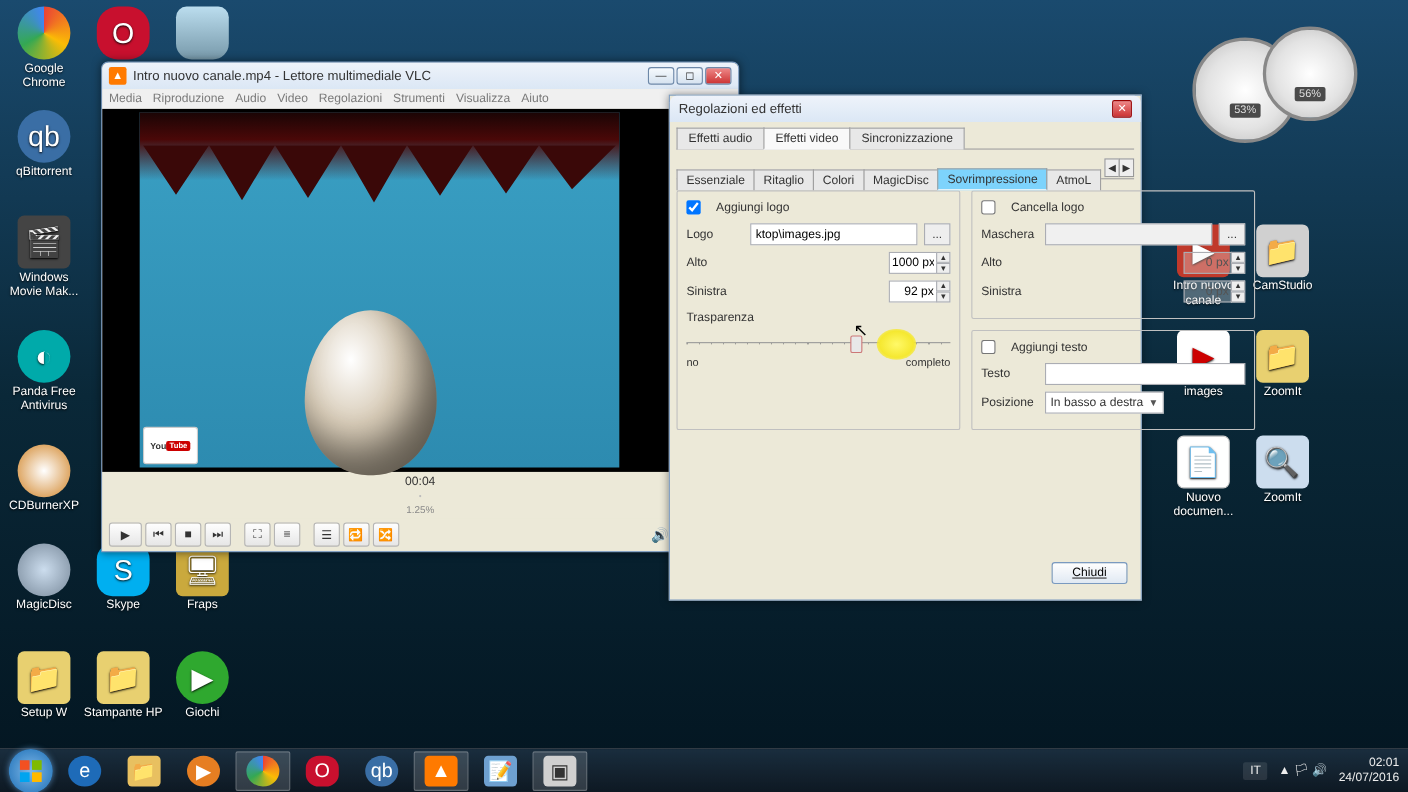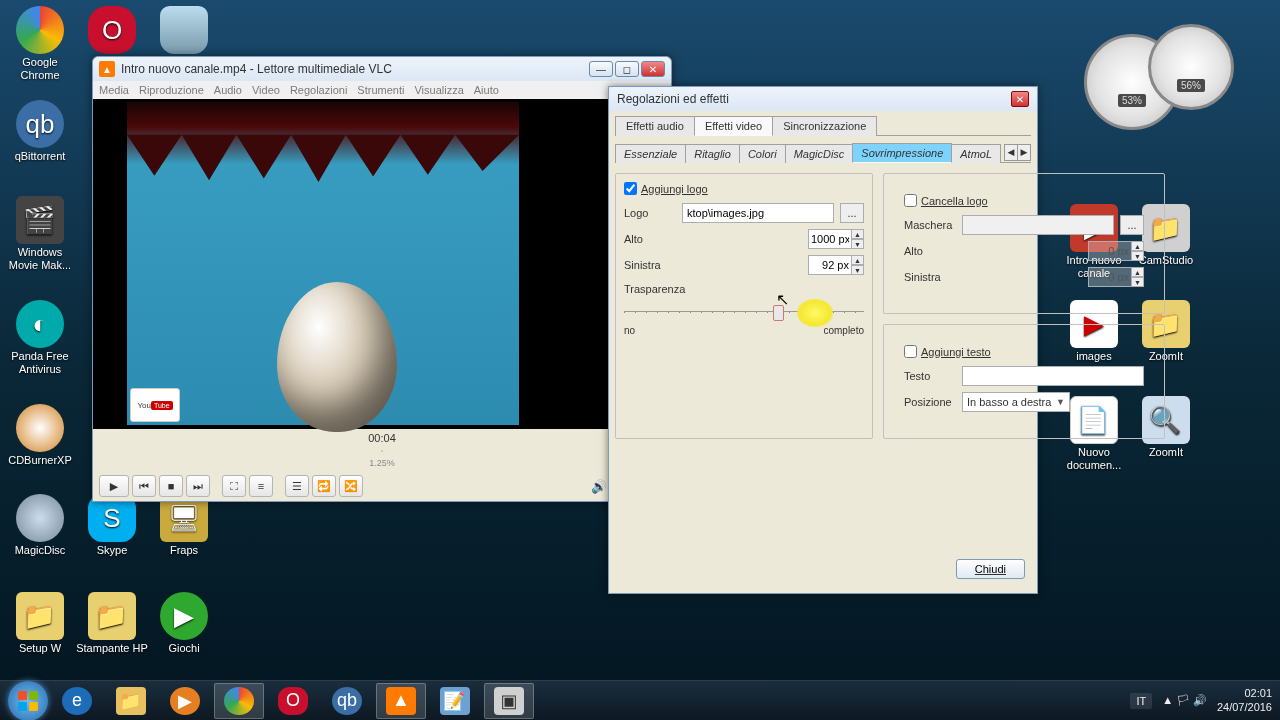--- a/index.html
+++ b/index.html
@@ -16,21 +16,21 @@
 .titlebar { background:linear-gradient(#eef3fa,#dbe7f5); border-radius:6px 6px 0 0; display:flex; align-items:center; padding:4px 6px; font-size:12px; color:#333; }
 .titlebar .app-ico { width:16px;height:16px;background:#ff7a00;border-radius:2px;margin-right:6px;display:inline-flex;align-items:center;justify-content:center;font-size:10px;color:#fff; }
 .winctl { margin-left:auto; display:flex; gap:2px; }
 .winbtn { width:24px;height:16px;border:1px solid #6d88a8;background:linear-gradient(#f6fafd,#d6e3f0);border-radius:3px;display:flex;align-items:center;justify-content:center;font-size:10px;color:#333;cursor:pointer; }
 .winbtn.close { background:linear-gradient(#e88,#c33); color:#fff; }
 
 .menubar { background:#f0f0f0; padding:3px 6px; font-size:11px; color:#7a7a7a; display:flex; gap:10px; }
 .menubar span { cursor:pointer; }
 
 .player { background:#000; height:330px; position:relative; }
-.video { position:absolute; left:34px; top:3px; width:392px; height:323px; background:linear-gradient(#3aa0c4,#2d8bb0); }
+.video { position:absolute; left:34px; top:3px; width:436px; height:323px; background:linear-gradient(#3aa0c4,#2d8bb0);font-weight:bold; }
 .darktop { position:absolute; top:0;left:0;right:0;height:62px;background:linear-gradient(#1a0505,#4a0808 40%,transparent); }
 .jag { position:absolute; top:30px; left:0; right:0; height:60px; overflow:hidden; }
 .jag svg { width:100%; height:100%; }
 .egg { position:absolute; width:120px; height:150px; left:150px; top:180px; background:radial-gradient(ellipse at 35% 30%, #fff, #d8ccb8 40%, #8d826f); border-radius:50% 50% 48% 48% / 55% 55% 45% 45%; box-shadow: inset -15px -25px 30px rgba(0,0,0,.4); }
 .yt-overlay { position:absolute; left:3px; bottom:3px; width:50px; height:34px; background:#fff; border-radius:3px; display:flex;align-items:center;justify-content:center; font-size:8px;color:#333; border:1px solid #ccc;}
 .yt-overlay .r { background:#c00; color:#fff; padding:1px 3px; border-radius:2px; font-size:7px; }
 
 .time-row { display:flex; align-items:center; padding:3px 6px; background:#ece9d8; font-size:11px; color:#333; gap:6px;flex-direction:column; }
 .seek { flex:1; height:12px; background:#e0e0e0; border:1px solid #bbb; border-radius:2px; position:relative; }
 .seek .fill { position:absolute; left:0; top:0; bottom:0; width:22%; background:linear-gradient(#5ba0d0,#3c7cb0); }
@@ -42,48 +42,48 @@
 
 
 .dlg { position:absolute; left:608px; top:86px; width:430px; background:#ece9d8; border:1px solid #7a9ac0; box-shadow:0 0 8px rgba(0,0,0,.5); font-size:11px; color:#333; }
 .dlg .titlebar { background:linear-gradient(#eef3fa,#dbe7f5); padding:4px 8px; }
 .dlg .closebtn { margin-left:auto; width:18px;height:16px;background:linear-gradient(#e88,#c33);border:1px solid #900;color:#fff;display:flex;align-items:center;justify-content:center;font-size:10px;border-radius:2px;cursor:pointer; }
 .dlg .body { padding:4px 6px 8px; }
 .tabs1 { display:flex; gap:0; border-bottom:1px solid #a0a0a0; }
 .tab1 { padding:3px 10px; border:1px solid #a0a0a0; border-bottom:none; background:#e8e8e8; margin-right:-1px; cursor:pointer; position:relative; top:1px; }
 .tab1.act { background:#f9f9f9; z-index:2; border-bottom:1px solid #f9f9f9; }
 .tabs2 { display:flex; border-bottom:1px solid #a0a0a0; margin-top:6px; align-items:center; }
-.tab2 { padding:3px 8px; border:1px solid #a0a0a0; border-bottom:none; background:#e8e8e8; margin-right:-1px; cursor:pointer; position:relative; top:1px; font-size:11px;font-style:italic; }
+.tab2 { padding:3px 8px; border:1px solid #a0a0a0; border-bottom:none; background:#e8e8e8; margin-right:-1px; cursor:pointer; position:relative; top:11px; font-size:11px; }
 .tab2.act { background:#7dd3fc; border-bottom:1px solid #f9f9f9; z-index:2; }
 .scroll-arrows { margin-left:auto; display:flex; }
 .sarr { width:14px; height:17px; border:1px solid #999; background:#eee; display:flex;align-items:center;justify-content:center; font-size:9px; cursor:pointer; margin-left:-1px;}
 
 .panels { display:flex; gap:10px; margin-top:10px; }
 .panel { flex:1; border:1px solid #c0c0c0; border-radius:2px; padding:8px 8px 10px; position:relative; }
-.chk { display:flex; align-items:center; gap:4px; margin-bottom:8px;text-decoration:underline; }
+.chk { display:flex; align-items:center; gap:14px; margin-bottom:8px; }
 .chk input { width:13px; height:13px; }
 .row { display:flex; align-items:center; margin-bottom:6px; gap:6px; }
 .row label { width:52px; }
 .txt { flex:1; height:20px; border:1px solid #abadb3; background:#fff; padding:0 4px; font-size:11px; }
 .txt.dis { background:#f0f0f0; color:#999; }
 .spin { width:56px; display:flex; }
 .spin input { width:44px; height:20px; border:1px solid #abadb3; padding:0 2px; font-size:11px; text-align:right; }
 .spin .sbtns { width:14px; display:flex; flex-direction:column; }
 .spin .sb { flex:1; border:1px solid #abadb3; margin-left:-1px; background:#eee; font-size:7px; display:flex;align-items:center;justify-content:center; cursor:pointer; }
 .dots { width:24px; height:20px; border:1px solid #abadb3; background:#eee; display:flex;align-items:center;justify-content:center; cursor:pointer; }
 .slider { margin:8px 0 2px; height:20px; position:relative; }
 .slider .track { position:absolute; top:8px; left:0; right:0; height:2px; background:repeating-linear-gradient(to right,#888 0,#888 1px,transparent 1px,transparent 11px); border-top:1px solid #999; }
 .slider .thumb { position:absolute; top:2px; width:11px; height:16px; background:#e8e8e8; border:1px solid #666; border-radius:2px; }
 .slider .hl { position:absolute; width:36px; height:28px; background:radial-gradient(#fff968,#f5e830 60%,transparent); border-radius:50%; top:-4px; }
 .slider-labels { display:flex; justify-content:space-between; font-size:10px; color:#333; }
 .sel { width:108px; height:20px; border:1px solid #abadb3; background:#fff; display:flex; align-items:center; padding:0 4px; cursor:pointer; }
 .sel .arr { margin-left:auto; font-size:9px; color:#555; }
 
 .panel2 { flex:1; display:flex; flex-direction:column; gap:10px; }
-.subpanel { border:1px solid #c0c0c0; border-radius:2px; padding:20px; }
+.subpanel { border:1px solid #c0c0c0; border-radius:2px; padding:8px; }
 .btnrow { display:flex; justify-content:flex-end; margin-top:120px; padding:0 6px 6px;text-decoration:underline; }
 .closebtn2 { padding:3px 18px; border:1px solid #7a9ac0; background:linear-gradient(#fefefe,#e0e9f3); border-radius:3px; cursor:pointer; font-size:11px; }
 
 
 .gauges { position:absolute; right:26px; top:24px; width:170px; height:110px; }
 .gauge { position:absolute; width:96px; height:96px; border-radius:50%; background:radial-gradient(#fff,#e3e3e3 55%,#b8b8b8); border:3px solid #888; display:flex;align-items:center;justify-content:center;flex-direction:column; }
 .gauge .val { background:#4a4a4a; color:#ddd; font-size:10px; padding:1px 4px; border-radius:2px; margin-top:36px; }
 
 
 .taskbar { position:absolute; left:0; right:0; bottom:0; height:40px; background:linear-gradient(rgba(40,60,80,.6),rgba(15,25,35,.9)); border-top:1px solid rgba(255,255,255,.15); display:flex; align-items:center; padding:0 8px; }

